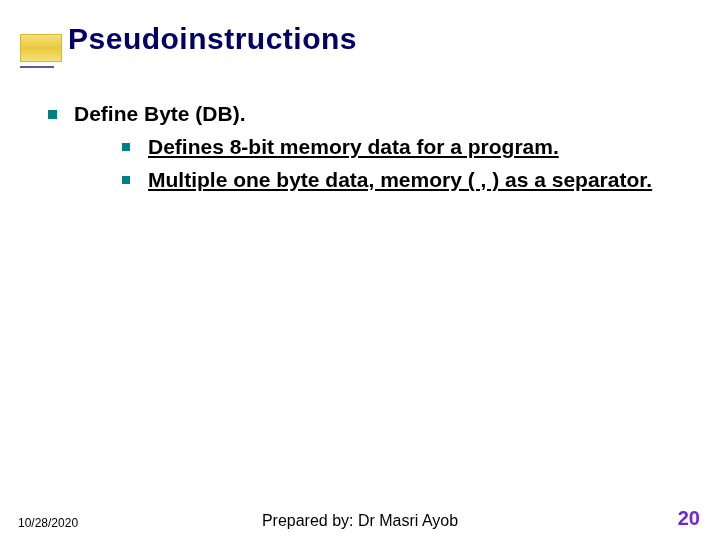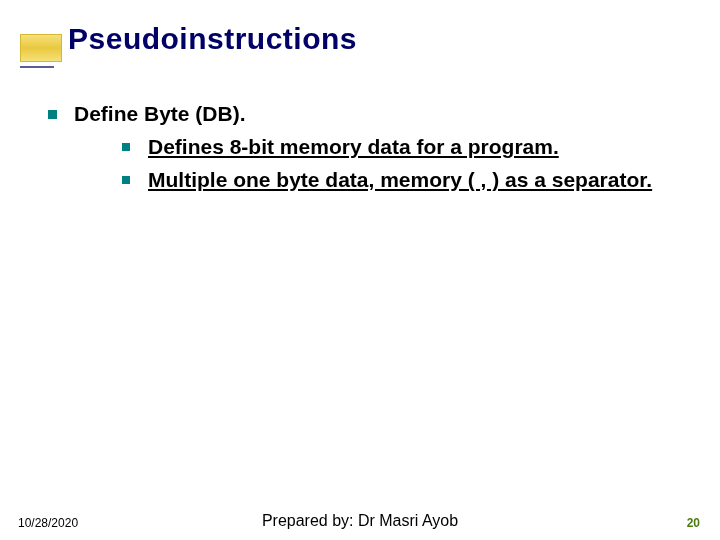--- a/index.html
+++ b/index.html
@@ -11,21 +11,21 @@
   .underline { position: absolute; left: 20px; top: 66px; width: 34px; height: 2px; background: #5b5b99; }
   .content { position: absolute; left: 40px; top: 100px; right: 30px; color: #000; font-size: 21px; font-weight: bold; line-height: 1.38; }
   .lvl1 { position: relative; padding-left: 34px; }
   .lvl1 .b1 { position: absolute; left: 8px; top: 10px; width: 9px; height: 9px; background: #008080; }
   .lvl2-wrap { margin-top: 4px; }
   .lvl2 { position: relative; padding-left: 74px; margin-top: 4px; text-decoration: underline; }
   .lvl2 .b2 { position: absolute; left: 48px; top: 10px; width: 8px; height: 8px; background: #008080; }
   .footer { position: absolute; left: 0; bottom: 10px; width: 100%; }
   .date { position: absolute; left: 18px; bottom: 0; font-size: 12px; color: #000; margin-top: 48px; }
   .author { position: absolute; left: 0; right: 0; bottom: 0; text-align: center; font-size: 16px; color: #000; }
-  .pagenum { position: absolute; right: 20px; bottom: 0; font-size: 12px; font-weight: bold; color: #4d7c0f; }
+  .pagenum { position: absolute; right: 20px; bottom: 0; font-size: 20px; font-weight: bold; color: #6d28d9; }
 </style>
 </head>
 <body>
 
 <div class="slide">
   <div class="title-wrap">
     <div class="accent-box"></div>
     <div class="title">Pseudoinstructions</div>
   </div>
   <div class="underline"></div>

